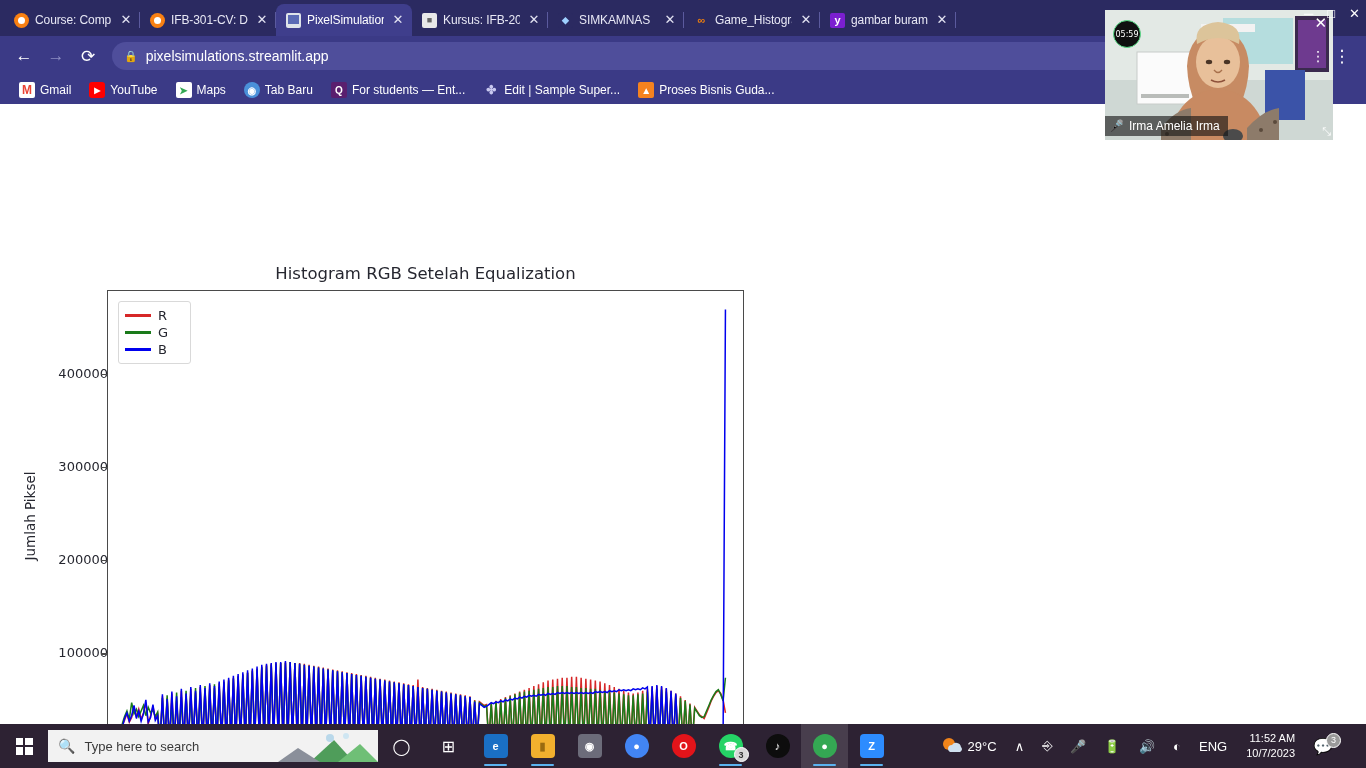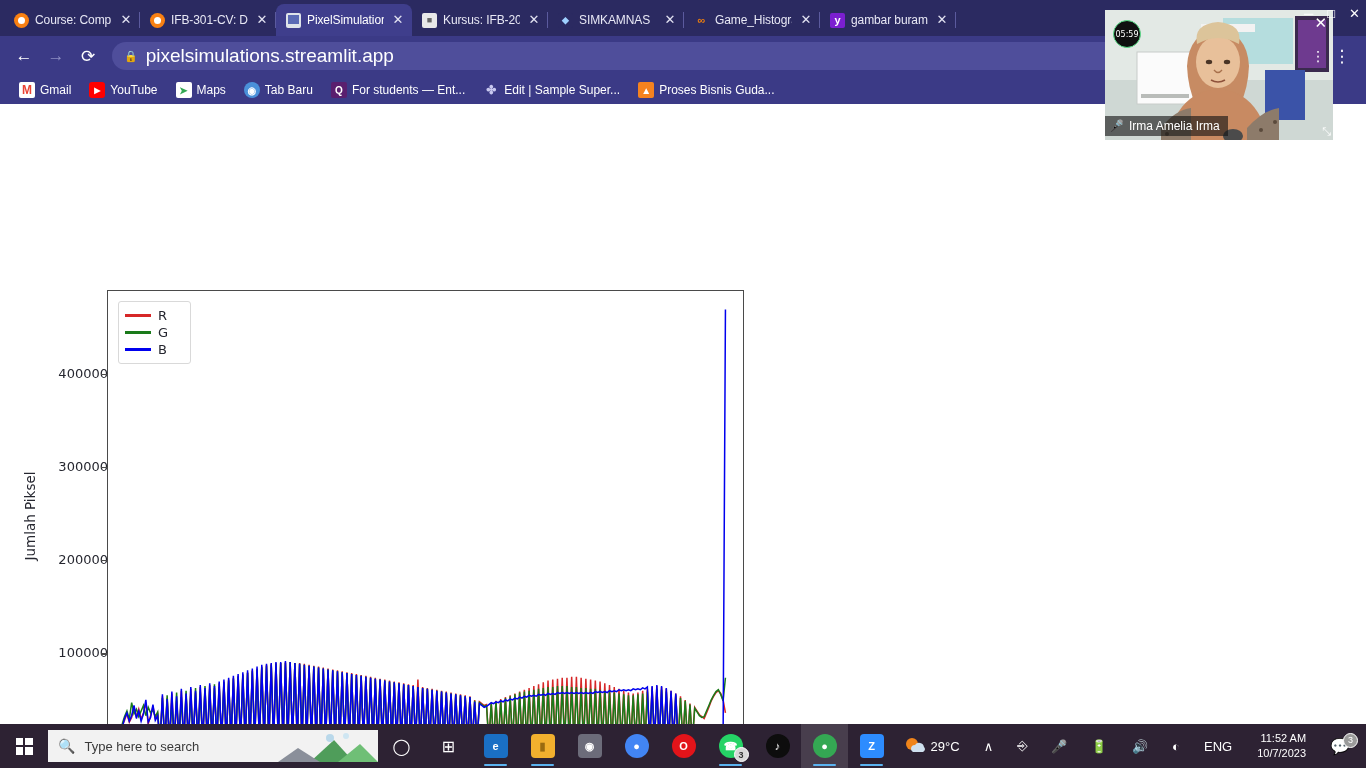--- a/index.html
+++ b/index.html
@@ -61,21 +61,21 @@
     width: 32px; height: 32px; display: flex; align-items: center;
     justify-content: center; color: #ffffff; font-size: 17px;
   }
   .nav-btn.dim { color: #8e8ec4; }
   .omnibox {
     flex: 1 1 auto; height: 28px; margin-left: 8px; margin-right: 8px;
     background: #4f4e9b; border-radius: 14px; display: flex; align-items: center;
     padding: 0 12px; gap: 8px; max-width: 1010px;
   }
   .omnibox .lock { font-size: 11px; color: #cfcfe8; }
-  .omnibox .url { color: #ffffff; font-size: 19px; white-space: nowrap; }
+  .omnibox .url { color: #ffffff; font-size: 14px; white-space: nowrap; }
   .toolbar-right { display: flex; align-items: center; gap: 2px; margin-left: auto; }
 
   .bookmarks {
     position: absolute; top: 76px; left: 0; width: 1366px; height: 28px;
     background: #3b3a86; display: flex; align-items: center; padding-left: 10px; gap: 0;
   }
   .bm { display: flex; align-items: center; gap: 5px; padding: 0 9px; color: #fff; font-size: 12px; white-space: nowrap; }
   .bm-ico { width: 16px; height: 16px; border-radius: 2px; display:inline-flex; align-items:center; justify-content:center; font-size:9px; font-weight:bold; color:#fff; }
   .ico-gmail { background:#fff; color:#ea4335; font-size:12px; }
   .ico-yt { background:#ff0000; color:#fff; font-size:8px; border-radius:3px; }
@@ -174,21 +174,21 @@
     position: relative; color: #ffffff; font-size: 16px;
   }
   .tb-icon.active { background: rgba(255,255,255,0.13); }
   .tb-icon .running { position:absolute; bottom:2px; left:12px; width:23px; height:2.5px; background:#5bb3f0; border-radius:2px; }
   .appico { width: 24px; height: 24px; border-radius: 4px; display:flex; align-items:center; justify-content:center; font-size:11px; font-weight:bold; color:#fff; position:relative; }
   .badge-sm {
     position:absolute; right:-6px; bottom:-4px; width:15px; height:15px; border-radius:50%;
     background:#d8d8d8; color:#333; font-size:9px; display:flex; align-items:center; justify-content:center;
     border:1px solid #fff;
   }
-  .tray { margin-left: auto; display: flex; align-items: center; gap: 10px; padding-right: 6px; color:#fff; }
+  .tray { margin-left: auto; display: flex; align-items: center; gap: 4px; padding-right: 23px; color:#fff; }
   .tray-item { padding: 0 7px; font-size: 13px; display:flex; align-items:center; gap:6px; height:44px; }
   .clock { display:flex; flex-direction:column; align-items:flex-end; font-size:11px; line-height:15px; padding: 0 8px; }
   .notif { position: relative; padding: 0 10px 0 6px; font-size: 16px; }
   .notif .badge-sm { right:2px; bottom:8px; background:#9a9a9a; color:#fff; }
 </style>
 </head>
 <body>
 
 <div id="app">
 
@@ -288,20 +288,21 @@
     </div>
     <div class="bm">
       <span class="bm-ico ico-orange">▲</span>
       <span>Proses Bisnis Guda...</span>
     </div>
   </div>
 
   <div class="page">
     <div class="chart-wrap">
 
+      <div class="chart-title">Histogram RGB Setelah Equalization</div>
 
       <div class="ylabel-holder">
         <div class="ylabel" style="position:absolute; left:-68px; top:64px; width:160px;">Jumlah Piksel</div>
       </div>
 
       <div class="axes">
         <svg class="plot" width="634" height="470" viewBox="0 0 634 470">
           <g id="series-paths">
               <path d="M14.19 434.84 L16.56 429.29 L18.93 422.81 L21.29 431.14 L23.66 426.52 L26.02 416.34 L28.39 425.59 L30.75 418.19 L33.12 428.37 L35.49 421.89 L37.85 411.71 L40.22 432.99 L42.58 424.67 L44.95 415.41 L47.31 427.44 L49.68 422.81 L52.04 451.50 L54.41 405.24 L56.78 451.96 L59.14 407.09 L61.51 451.50 L63.87 402.46 L66.24 451.96 L68.60 409.86 L70.97 451.50 L73.34 399.69 L75.70 451.96 L78.07 404.31 L80.43 451.50 L82.80 397.83 L85.16 451.96 L87.53 401.54 L89.90 451.50 L92.26 395.98 L94.63 451.96 L96.99 398.76 L99.36 451.50 L101.72 394.13 L104.09 451.96 L106.46 396.91 L108.82 451.50 L111.19 392.28 L113.55 451.96 L115.92 390.43 L118.28 451.50 L120.65 388.58 L123.01 451.96 L125.38 386.73 L127.75 451.50 L130.11 384.88 L132.48 451.96 L134.84 383.03 L137.21 451.50 L139.57 381.18 L141.94 451.96 L144.31 379.33 L146.67 451.50 L149.04 377.48 L151.40 451.96 L153.77 375.63 L156.13 451.50 L158.50 373.78 L160.87 451.96 L163.23 372.85 L165.60 451.50 L167.96 371.93 L170.33 451.96 L172.69 371.93 L175.06 451.50 L177.43 371.00 L179.79 451.96 L182.16 371.00 L184.52 451.50 L186.89 371.93 L189.25 451.96 L191.62 371.93 L193.99 451.50 L196.35 372.85 L198.72 451.96 L201.08 373.78 L203.45 451.50 L205.81 374.70 L208.18 451.96 L210.54 375.63 L212.91 451.50 L215.28 376.56 L217.64 451.96 L220.01 377.48 L222.37 451.50 L224.74 378.41 L227.10 451.96 L229.47 379.33 L231.84 451.50 L234.20 380.26 L236.57 451.96 L238.93 381.18 L241.30 451.50 L243.66 382.11 L246.03 451.96 L248.40 383.03 L250.76 451.50 L253.13 383.96 L255.49 451.96 L257.86 384.88 L260.22 451.50 L262.59 385.81 L264.96 451.96 L267.32 386.73 L269.69 451.50 L272.05 387.66 L274.42 451.96 L276.78 388.58 L279.15 451.50 L281.51 389.51 L283.88 451.96 L286.25 390.43 L288.61 451.50 L290.98 391.36 L293.34 451.96 L295.71 392.28 L298.07 451.50 L300.44 393.21 L302.81 451.96 L305.17 394.13 L307.54 451.50 L309.90 388.58 L312.27 451.96 L314.63 395.98 L317.00 451.50 L319.37 396.91 L321.73 451.96 L324.10 397.83 L326.46 451.50 L328.83 398.76 L331.19 451.96 L333.56 399.69 L335.93 451.50 L338.29 400.61 L340.66 451.96 L343.02 401.54 L345.39 451.50 L347.75 402.46 L350.12 451.96 L352.49 403.39 L354.85 451.50 L357.22 404.31 L359.58 451.96 L361.95 405.24 L364.31 451.50 L366.68 408.94 L369.04 451.96 L371.41 410.79 L373.78 412.64 L376.14 414.49 L378.51 413.56 L380.87 451.50 L383.24 411.71 L385.60 451.50 L387.97 409.86 L390.34 451.96 L392.70 408.01 L395.07 451.50 L397.43 406.16 L399.80 451.96 L402.16 404.31 L404.53 451.50 L406.90 402.46 L409.26 451.96 L411.63 400.61 L413.99 451.50 L416.36 398.76 L418.72 451.96 L421.09 396.91 L423.46 451.50 L425.82 395.06 L428.19 451.96 L430.55 393.21 L432.92 451.50 L435.28 391.36 L437.65 451.96 L440.01 389.51 L442.38 451.50 L444.75 388.58 L447.11 451.96 L449.48 387.66 L451.84 451.50 L454.21 386.73 L456.57 451.96 L458.94 386.73 L461.31 451.50 L463.67 385.81 L466.04 451.96 L468.40 385.81 L470.77 451.50 L473.13 386.73 L475.50 451.96 L477.87 387.66 L480.23 451.50 L482.60 388.58 L484.96 451.96 L487.33 389.51 L489.69 451.50 L492.06 390.43 L494.43 451.96 L496.79 392.28 L499.16 451.50 L501.52 394.13 L503.89 451.96 L506.25 395.98 L508.62 451.50 L510.99 397.83 L513.35 451.96 L515.72 399.69 L518.08 451.50 L520.45 401.54 L522.81 451.96 L525.18 402.46 L527.54 451.50 L529.91 401.54 L532.28 451.96 L534.64 399.69 L537.01 451.50 L539.37 397.83 L541.74 451.96 L544.10 395.98 L546.47 451.50 L548.84 395.06 L551.20 451.96 L553.57 395.98 L555.93 451.50 L558.30 397.83 L560.66 451.96 L563.03 399.69 L565.40 451.50 L567.76 402.46 L570.13 451.96 L572.49 405.24 L574.86 451.50 L577.22 408.94 L579.59 451.96 L581.96 412.64 L584.32 451.50 L586.69 416.34 L589.05 420.04 L591.42 423.74 L593.78 425.59 L596.15 427.44 L598.51 421.89 L600.88 416.34 L603.25 409.86 L605.61 405.24 L607.98 401.54 L610.34 399.69 L612.71 402.46 L615.07 408.94 L617.44 421.89 " fill="none" stroke="#d62728" stroke-width="1.5"></path>
               <path d="M14.19 432.99 L16.56 425.59 L18.93 420.04 L21.29 428.37 L23.66 411.71 L26.02 422.81 L28.39 418.19 L30.75 425.59 L33.12 420.04 L35.49 414.49 L37.85 424.67 L40.22 416.34 L42.58 421.89 L44.95 419.11 L47.31 425.59 L49.68 420.96 L52.04 451.50 L54.41 407.09 L56.78 451.96 L59.14 404.31 L61.51 451.50 L63.87 408.94 L66.24 451.96 L68.60 401.54 L70.97 451.50 L73.34 406.16 L75.70 451.96 L78.07 399.69 L80.43 451.50 L82.80 403.39 L85.16 451.96 L87.53 396.91 L89.90 451.50 L92.26 400.61 L94.63 451.96 L96.99 395.06 L99.36 451.50 L101.72 397.83 L104.09 451.96 L106.46 393.21 L108.82 451.50 L111.19 395.98 L113.55 451.96 L115.92 391.36 L118.28 451.50 L120.65 389.51 L123.01 451.96 L125.38 387.66 L127.75 451.50 L130.11 385.81 L132.48 451.96 L134.84 383.96 L137.21 451.50 L139.57 382.11 L141.94 451.96 L144.31 380.26 L146.67 451.50 L149.04 378.41 L151.40 451.96 L153.77 376.56 L156.13 451.50 L158.50 374.70 L160.87 451.96 L163.23 373.78 L165.60 451.50 L167.96 372.85 L170.33 451.96 L172.69 371.93 L175.06 451.50 L177.43 371.93 L179.79 451.96 L182.16 371.00 L184.52 451.50 L186.89 371.93 L189.25 451.96 L191.62 372.85 L193.99 451.50 L196.35 373.78 L198.72 451.96 L201.08 374.70 L203.45 451.50 L205.81 375.63 L208.18 451.96 L210.54 376.56 L212.91 451.50 L215.28 377.48 L217.64 451.96 L220.01 378.41 L222.37 451.50 L224.74 379.33 L227.10 451.96 L229.47 380.26 L231.84 451.50 L234.20 381.18 L236.57 451.96 L238.93 382.11 L241.30 451.50 L243.66 383.03 L246.03 451.96 L248.40 383.96 L250.76 451.50 L253.13 384.88 L255.49 451.96 L257.86 385.81 L260.22 451.50 L262.59 386.73 L264.96 451.96 L267.32 387.66 L269.69 451.50 L272.05 388.58 L274.42 451.96 L276.78 389.51 L279.15 451.50 L281.51 390.43 L283.88 451.96 L286.25 391.36 L288.61 451.50 L290.98 392.28 L293.34 451.96 L295.71 393.21 L298.07 451.50 L300.44 394.13 L302.81 451.96 L305.17 395.06 L307.54 451.50 L309.90 395.98 L312.27 451.96 L314.63 396.91 L317.00 451.50 L319.37 397.83 L321.73 451.96 L324.10 398.76 L326.46 451.50 L328.83 399.69 L331.19 451.96 L333.56 400.61 L335.93 451.50 L338.29 401.54 L340.66 451.96 L343.02 402.46 L345.39 451.50 L347.75 403.39 L350.12 451.96 L352.49 404.31 L354.85 451.50 L357.22 405.24 L359.58 451.96 L361.95 406.16 L364.31 451.50 L366.68 409.86 L369.04 451.96 L371.41 411.71 L373.78 413.56 L376.14 415.41 L378.51 414.49 L380.87 451.50 L383.24 412.64 L385.60 451.50 L387.97 410.79 L390.34 451.96 L392.70 408.94 L395.07 451.50 L397.43 407.09 L399.80 451.96 L402.16 405.24 L404.53 451.50 L406.90 403.39 L409.26 451.96 L411.63 401.54 L413.99 451.50 L416.36 400.61 L418.72 451.96 L421.09 399.69 L423.46 451.50 L425.82 398.76 L428.19 451.96 L430.55 397.83 L432.92 451.50 L435.28 396.91 L437.65 451.96 L440.01 395.98 L442.38 451.50 L444.75 395.98 L447.11 451.96 L449.48 395.06 L451.84 451.50 L454.21 395.06 L456.57 451.96 L458.94 395.06 L461.31 451.50 L463.67 395.98 L466.04 451.96 L468.40 395.98 L470.77 451.50 L473.13 396.91 L475.50 451.96 L477.87 396.91 L480.23 451.50 L482.60 397.83 L484.96 451.96 L487.33 397.83 L489.69 451.50 L492.06 398.76 L494.43 451.96 L496.79 399.69 L499.16 451.50 L501.52 400.61 L503.89 451.96 L506.25 401.54 L508.62 451.50 L510.99 402.46 L513.35 451.96 L515.72 403.39 L518.08 451.50 L520.45 404.31 L522.81 451.96 L525.18 404.31 L527.54 451.50 L529.91 403.39 L532.28 451.96 L534.64 402.46 L537.01 451.50 L539.37 400.61 L541.74 451.96 L544.10 398.76 L546.47 451.50 L548.84 397.83 L551.20 451.96 L553.57 398.76 L555.93 451.50 L558.30 400.61 L560.66 451.96 L563.03 402.46 L565.40 451.50 L567.76 404.31 L570.13 451.96 L572.49 407.09 L574.86 451.50 L577.22 409.86 L579.59 451.96 L581.96 413.56 L584.32 451.50 L586.69 417.26 L589.05 420.96 L591.42 424.67 L593.78 426.52 L596.15 425.59 L598.51 420.04 L600.88 414.49 L603.25 408.94 L605.61 404.31 L607.98 400.61 L610.34 398.76 L612.71 403.39 L615.07 409.86 L617.44 386.73 " fill="none" stroke="#1a7a1a" stroke-width="1.5"></path>

